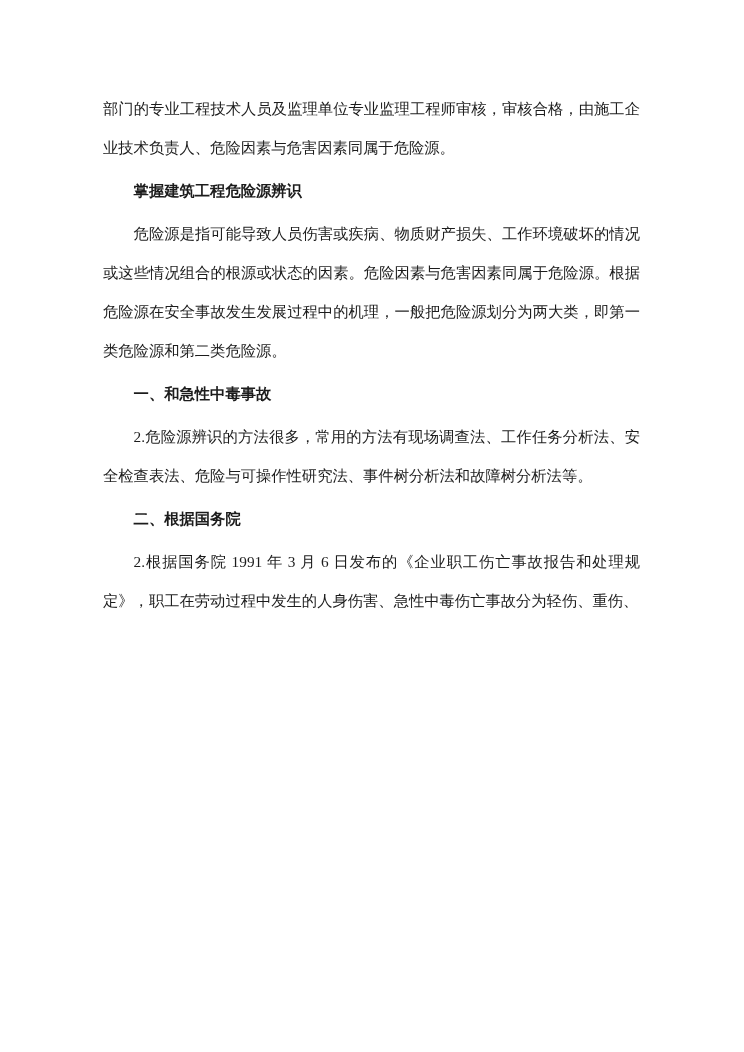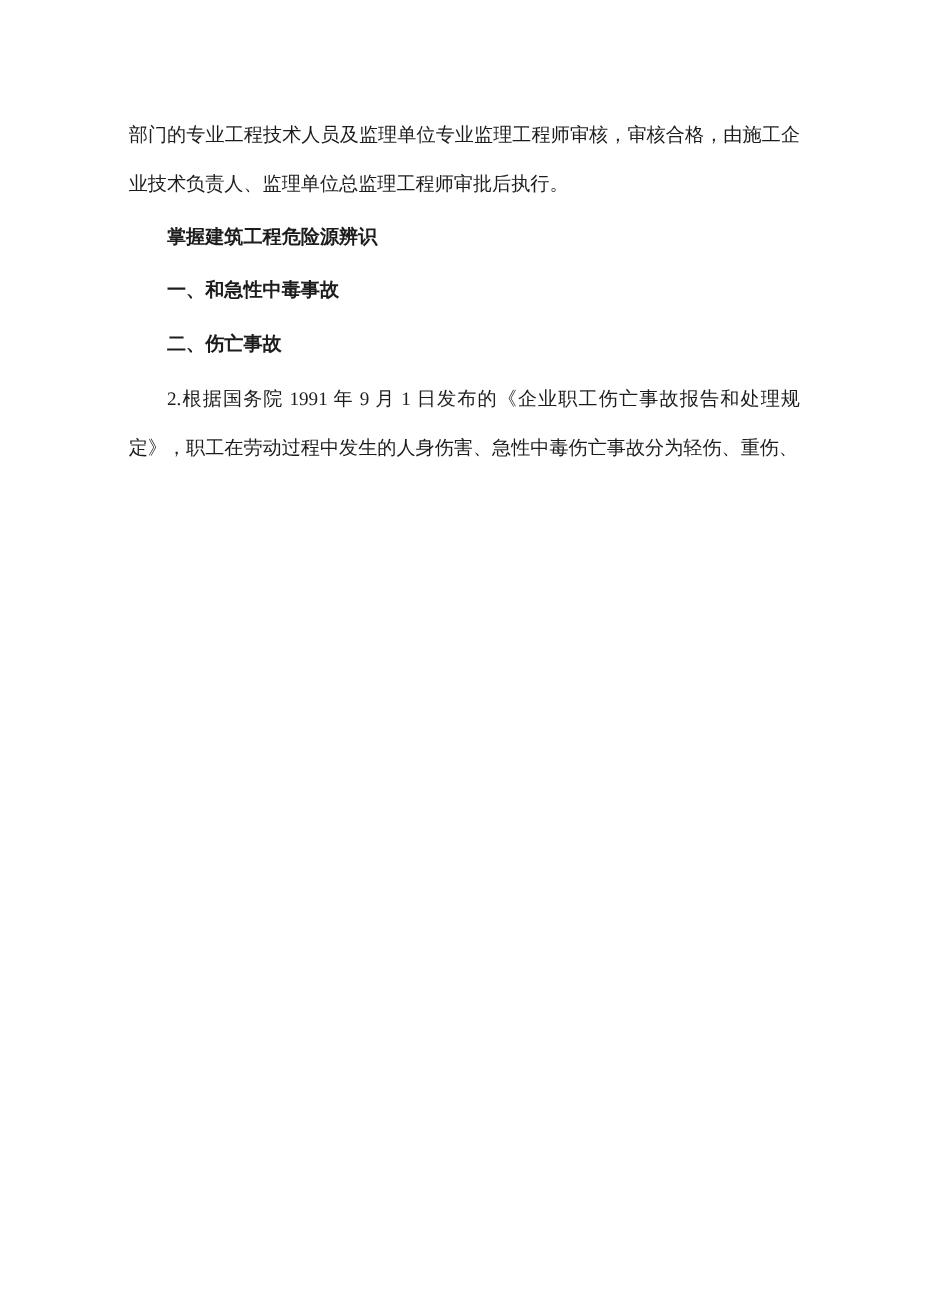--- a/index.html
+++ b/index.html
@@ -28,33 +28,34 @@
     text-align: justify;
     text-justify: inter-character;
     overflow-wrap: break-word;
     font-weight: normal;
   }
   .indent {
     text-indent: 2em;
   }
   .heading {
     font-weight: bold;
-    font-family: Liberation Mono, monospace;
   }
 </style>
 </head>
 <body>
 
 <div class="page">
-  <p class="doc-block">部门的专业工程技术人员及监理单位专业监理工程师审核，审核合格，由施工企业技术负责人、监理单位总监理工程师审批后执行。</p>
+  <p class="doc-block">部门的专业工程技术人员及监理单位专业监理工程师审核，审核合格，由施工企业技术负责人、危险因素与危害因素同属于危险源。</p>
 
   <h2 class="doc-block heading indent">掌握建筑工程危险源辨识</h2>
 
+  <p class="doc-block indent">危险源是指可能导致人员伤害或疾病、物质财产损失、工作环境破坏的情况或这些情况组合的根源或状态的因素。危险因素与危害因素同属于危险源。根据危险源在安全事故发生发展过程中的机理，一般把危险源划分为两大类，即第一类危险源和第二类危险源。</p>
 
   <h2 class="doc-block heading indent">一、和急性中毒事故</h2>
 
 
+  <p class="doc-block indent">2.危险源辨识的方法很多，常用的方法有现场调查法、工作任务分析法、安全检查表法、危险与可操作性研究法、事件树分析法和故障树分析法等。</p>
 
-  <h2 class="doc-block heading indent">二、伤亡事故</h2>
+  <h2 class="doc-block heading indent">二、根据国务院</h2>
 
 
-  <p class="doc-block indent">2.根据国务院 1991 年 9 月 1 日发布的《企业职工伤亡事故报告和处理规定》，职工在劳动过程中发生的人身伤害、急性中毒伤亡事故分为轻伤、重伤、</p>
+  <p class="doc-block indent">2.根据国务院 1991 年 3 月 6 日发布的《企业职工伤亡事故报告和处理规定》，职工在劳动过程中发生的人身伤害、急性中毒伤亡事故分为轻伤、重伤、</p>
 </div>
 
 </body></html>

